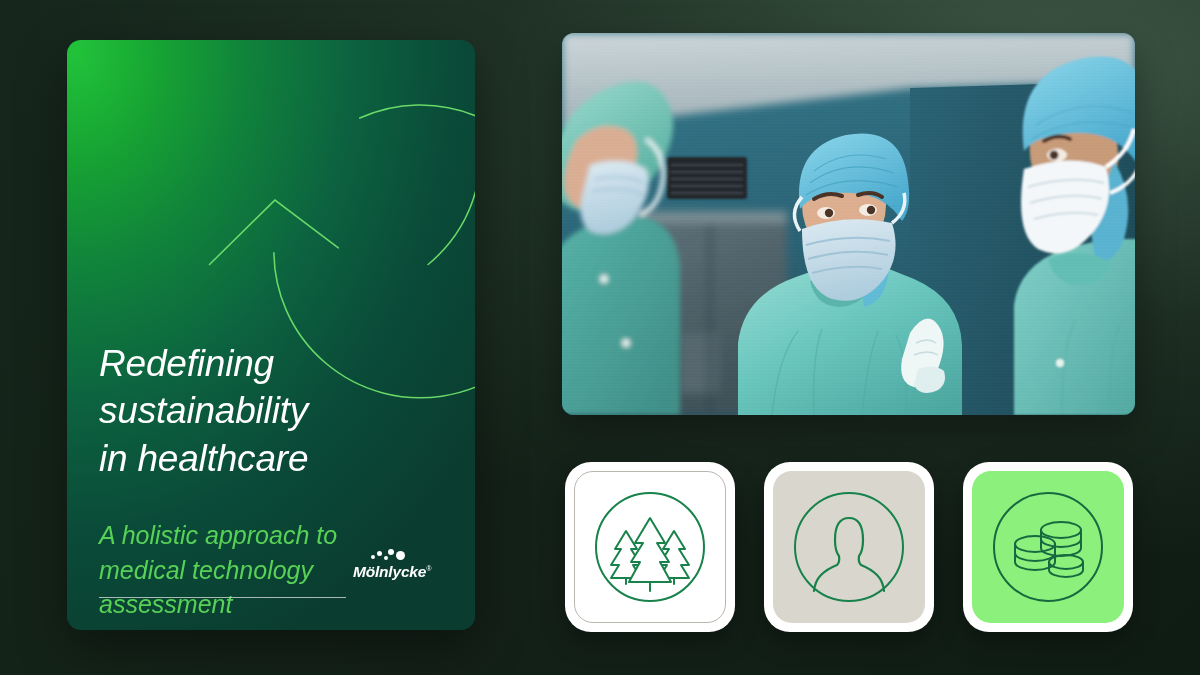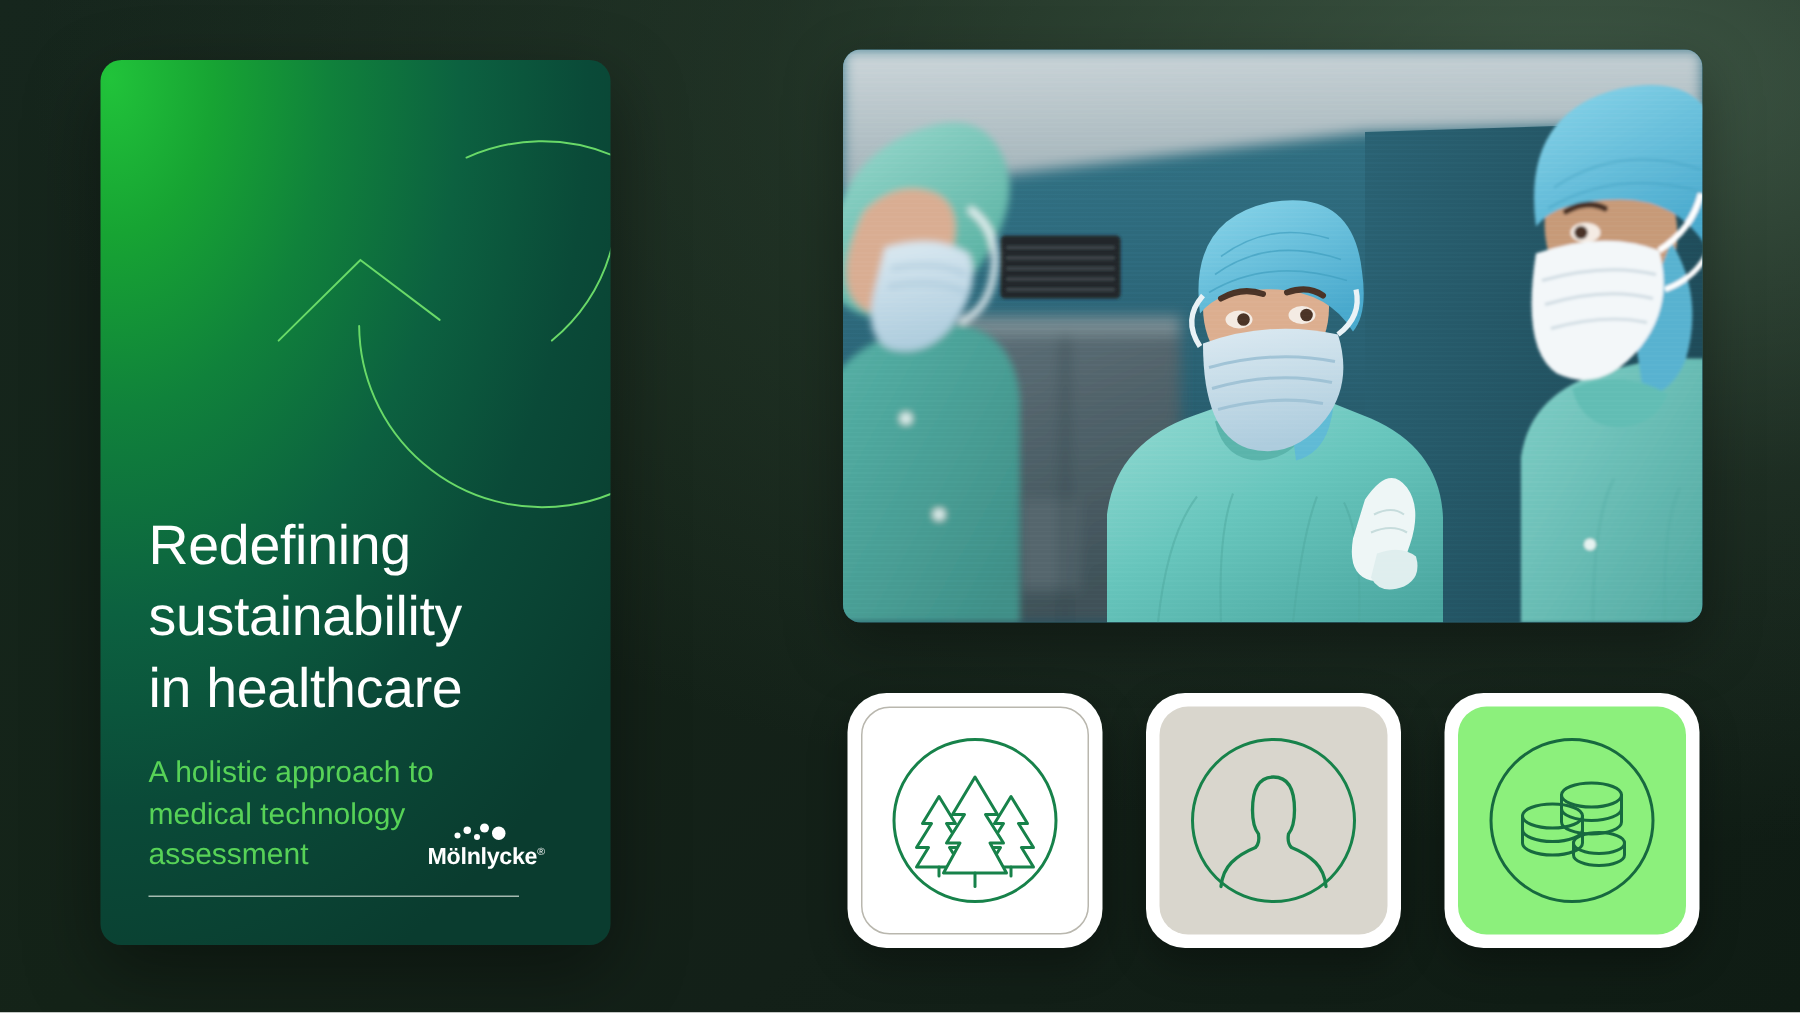--- a/index.html
+++ b/index.html
@@ -20,27 +20,28 @@
       radial-gradient(120% 105% at 88% 8%, rgba(96,130,104,0.55) 0%, rgba(58,82,64,0.30) 38%, rgba(20,38,28,0.0) 72%),
       linear-gradient(135deg, #16261d 0%, #142318 38%, #132018 62%, #0f1c14 100%);
     overflow: hidden;
   }
 
   
   .cover {
     position: absolute;
     left: 67px;
     top: 40px;
-    width: 340px;
+    width: 408px;
     height: 590px;
     border-radius: 14px;
     overflow: hidden;
     background:
       radial-gradient(125% 110% at 2% 2%, #21c33a 0%, #17a433 16%, #10823b 34%, #0c6140 55%, #0a4a38 75%, #0a3c2f 100%);
     box-shadow: 0 18px 50px rgba(0,0,0,0.38);
+    font-style: italic;
   }
   .cover-art {
     position: absolute;
     inset: 0;
     pointer-events: none;
   }
 
   .cover-text {
     position: absolute;
     left: 32px;
@@ -49,23 +50,23 @@
   }
   .cover-title {
     color: #ffffff;
     font-size: 37px;
     line-height: 1.28;
     font-weight: 300;
     letter-spacing: -0.2px;
     white-space: pre-line;
   }
   .cover-subtitle {
-    margin-top: 20px;
+    margin-top: 36px;
     color: #57d257;
-    font-size: 20px;
+    font-size: 25px;
     line-height: 1.38;
     font-weight: 400;
     white-space: pre-line;
   }
   .cover-rule {
     position: absolute;
     left: 32px;
     width: 247px;
     top: 557px;
     height: 1px;

